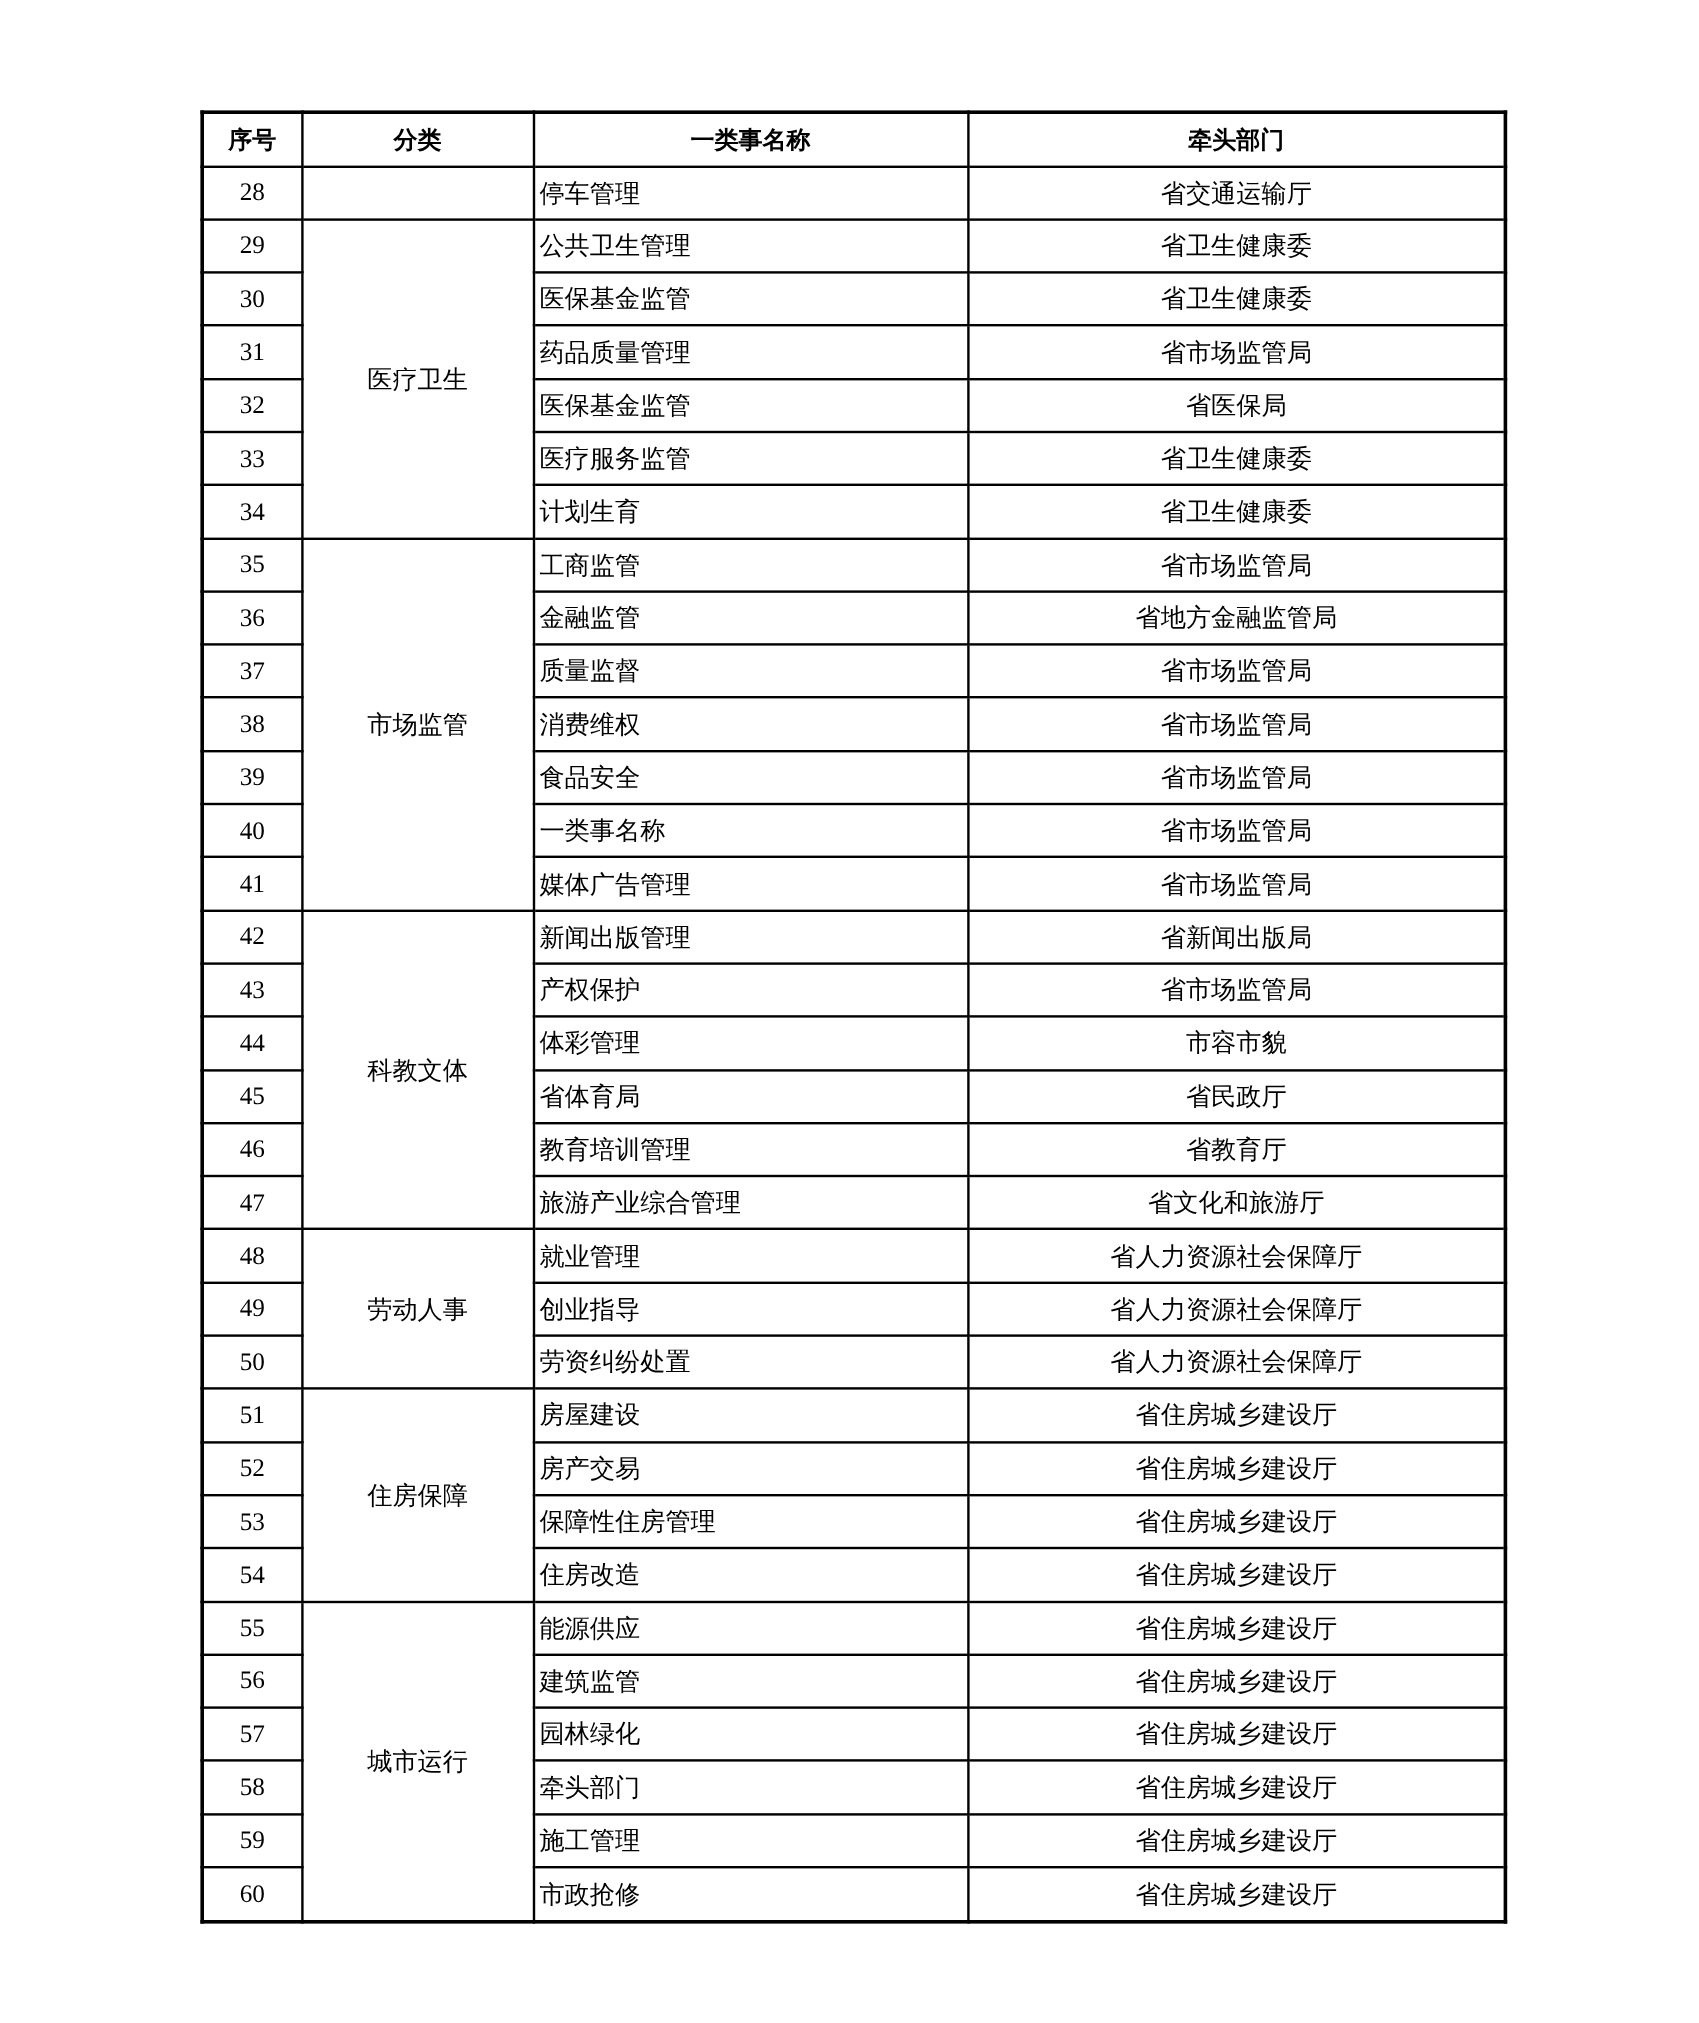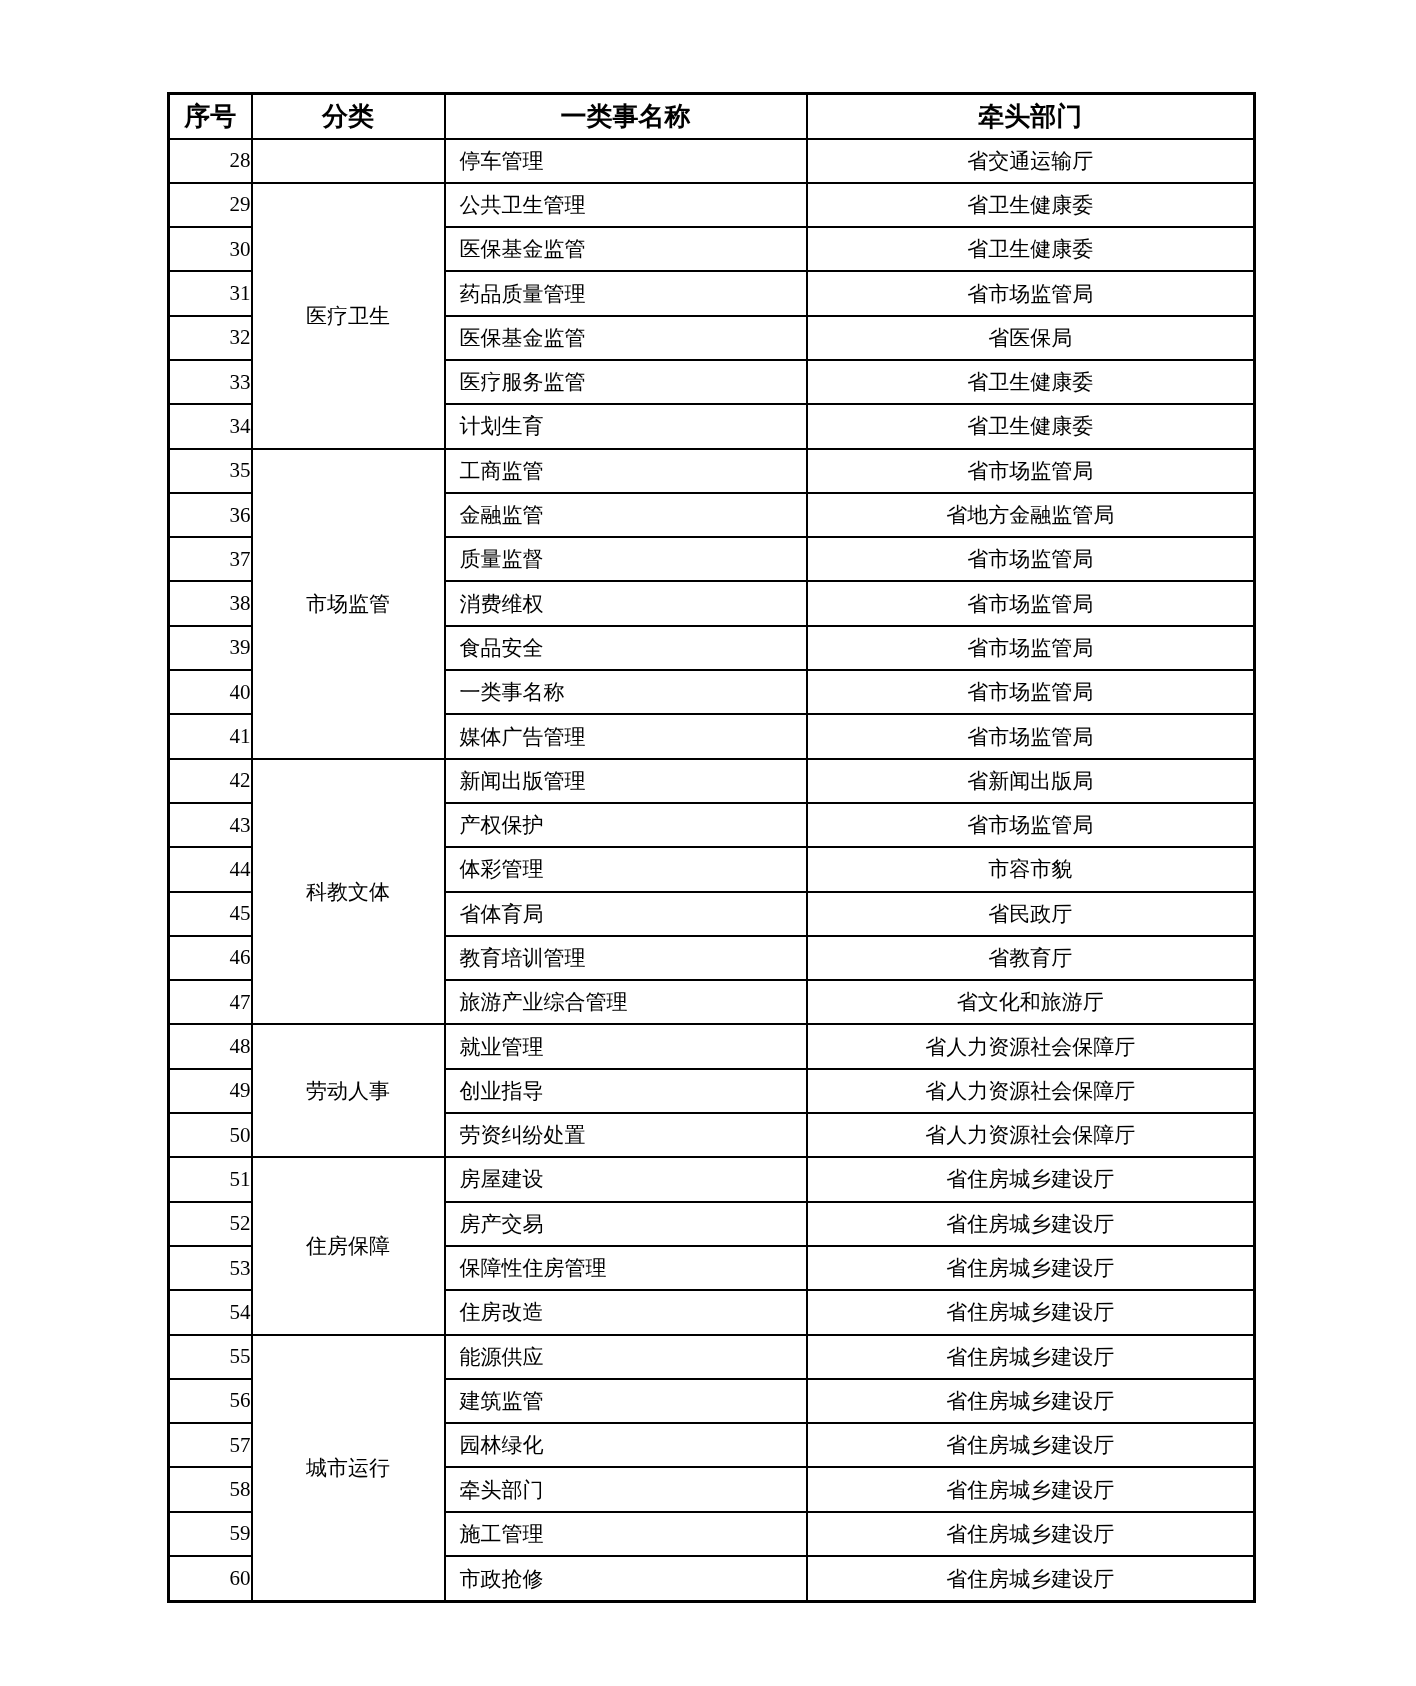--- a/index.html
+++ b/index.html
@@ -31,35 +31,34 @@
     padding: 0;
     overflow: hidden;
     vertical-align: middle;
   }
   .doc-table thead tr {
     height: 45px;
   }
   .doc-table th {
     font-family: "Liberation Sans", "DejaVu Sans", sans-serif;
     font-weight: bold;
-    font-size: 26px;
+    font-size: 20px;
     text-align: center;
   }
   .doc-table td {
     font-family: "Liberation Serif", "DejaVu Serif", serif;
     font-size: 21px;
     text-align: center;
   }
   .doc-table td.cell-no {
     font-size: 21px;
-    text-align: right;
   }
   .doc-table td.cell-name {
     text-align: left;
-    padding-left: 14px;
+    padding-left: 4px;
   }
 </style>
 </head>
 <body>
 
 <table class="doc-table">
   <colgroup>
     <col style="width:83px">
     <col style="width:193px">
     <col style="width:362px">

